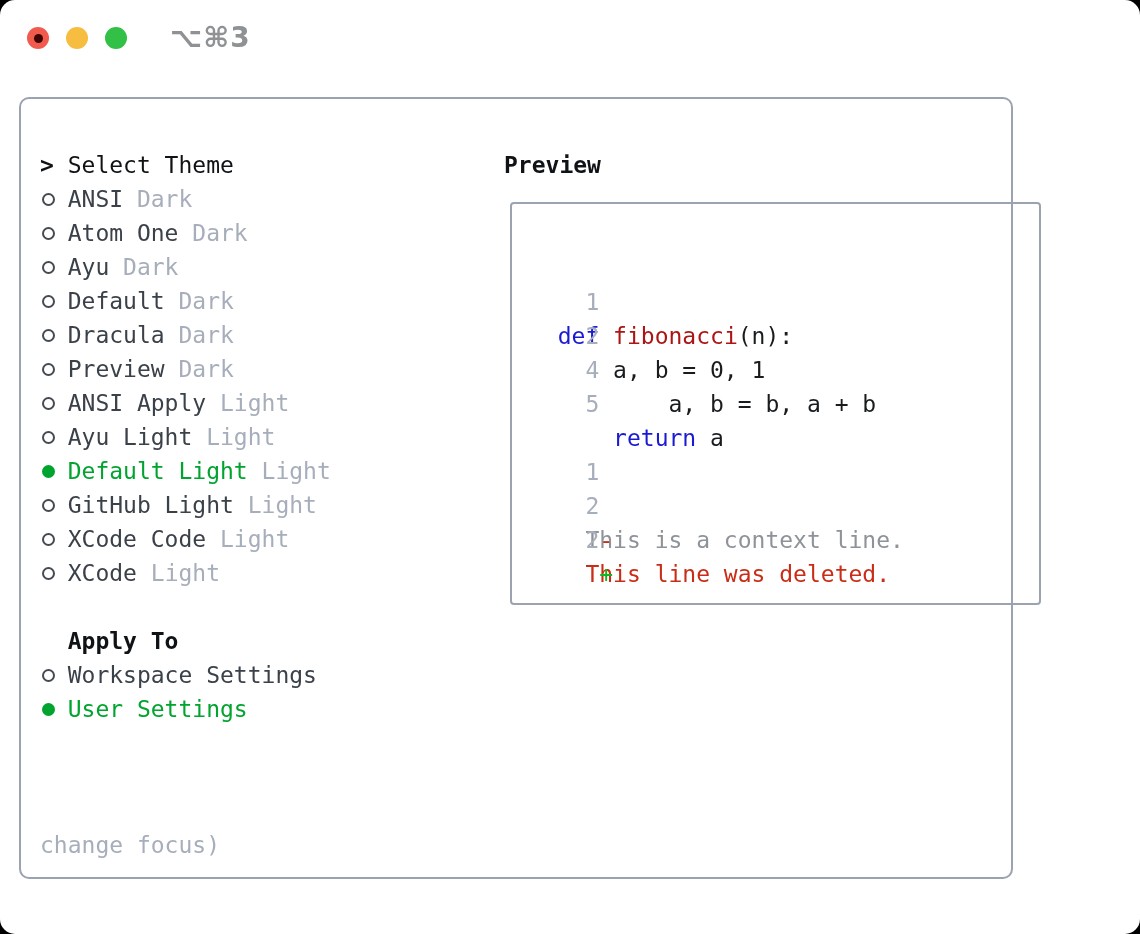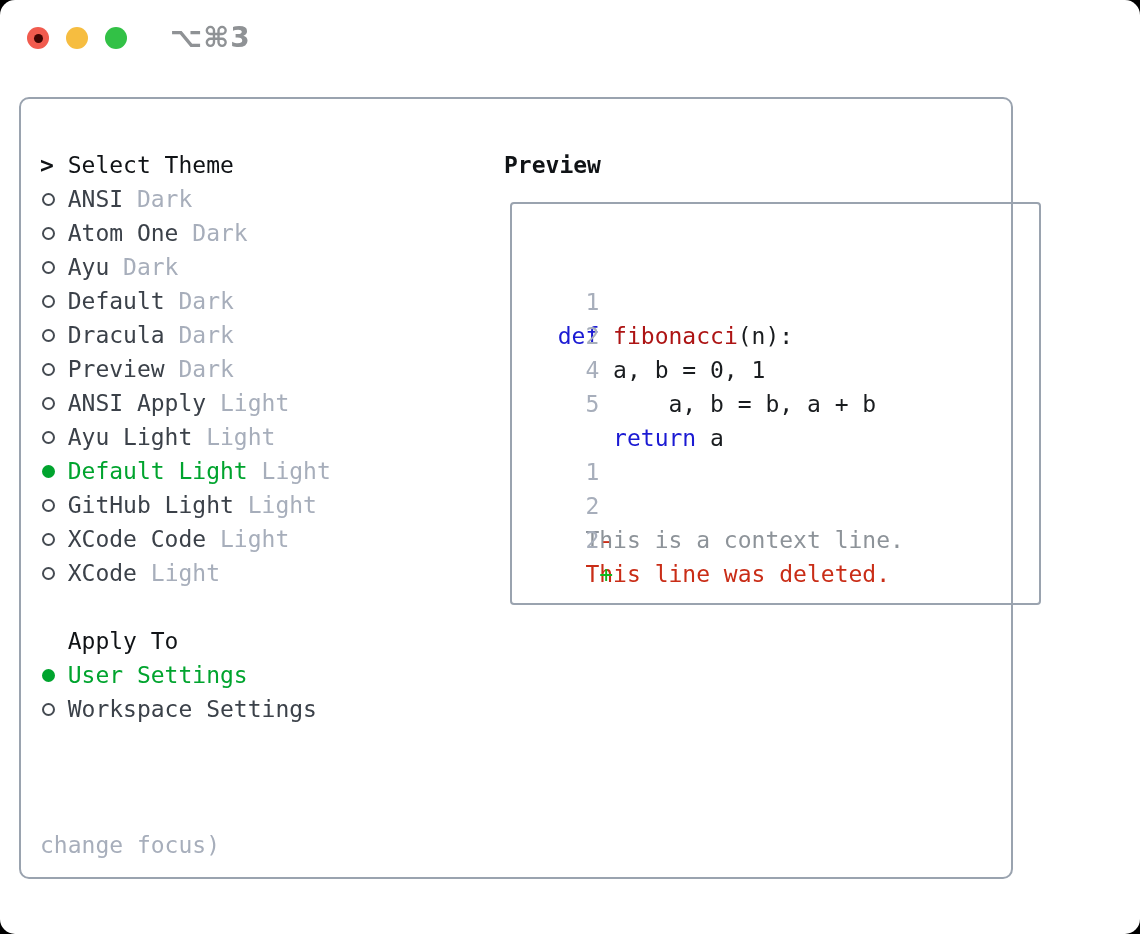--- a/index.html
+++ b/index.html
@@ -38,21 +38,21 @@
   .left-col{position:absolute;left:19px;top:49px;font-size:23px}
   .row{height:34px;display:flex;align-items:center;white-space:pre}
   .marker{width:2ch;flex:none;display:flex;align-items:center}
   .hdr-marker{font-weight:bold;color:var(--header)}
   .list-header .label,.apply-header{font-weight:normal;color:var(--header)}
   .circle{width:13px;height:13px;border-radius:50%;border:2px solid #454b52;box-sizing:border-box;margin-left:2px}
   .row.selected .circle{background:var(--accent);border-color:var(--accent)}
   .name{color:var(--label)}
   .row.selected .name{color:var(--accent)}
   .suffix{color:var(--muted);margin-left:1ch}
-  .apply-header{margin-left:2ch;font-weight:normal;color:var(--header)}
+  .apply-header{margin-left:2ch;font-weight:bold;color:var(--header)}
   .gap{height:34px}
   .hint{color:var(--muted);line-height:34px;white-space:pre}
   
   .preview-header{
     position:absolute;left:483px;top:49px;height:34px;line-height:34px;
     font-size:23px;font-weight:bold;color:var(--header);text-align:center;
   }
   .preview-box{
     position:absolute;left:489px;top:103px;width:531px;height:403px;
     border:2px solid var(--border);border-radius:4px;box-sizing:border-box;
@@ -151,27 +151,27 @@
     <span class="name">XCode</span>
     <span class="suffix">Light</span>
   </div>
         </div>
 
       <div class="gap"></div>
       <div class="row">
         <span class="apply-header">Apply To</span>
       </div>
       <div id="apply-list">
+          <div class="row">
+    <span class="marker"><span class="circle"></span></span>
+    <span class="name">Workspace Settings</span>
+  </div>
           <div class="row selected">
     <span class="marker"><span class="circle"></span></span>
     <span class="name">User Settings</span>
-  </div>
-          <div class="row">
-    <span class="marker"><span class="circle"></span></span>
-    <span class="name">Workspace Settings</span>
   </div>
         </div>
 
       <div class="gap"></div>
       <div class="hint">
         <div>change focus)</div>
       </div>
     </div>
 
     <div class="preview-header">Preview</div>

